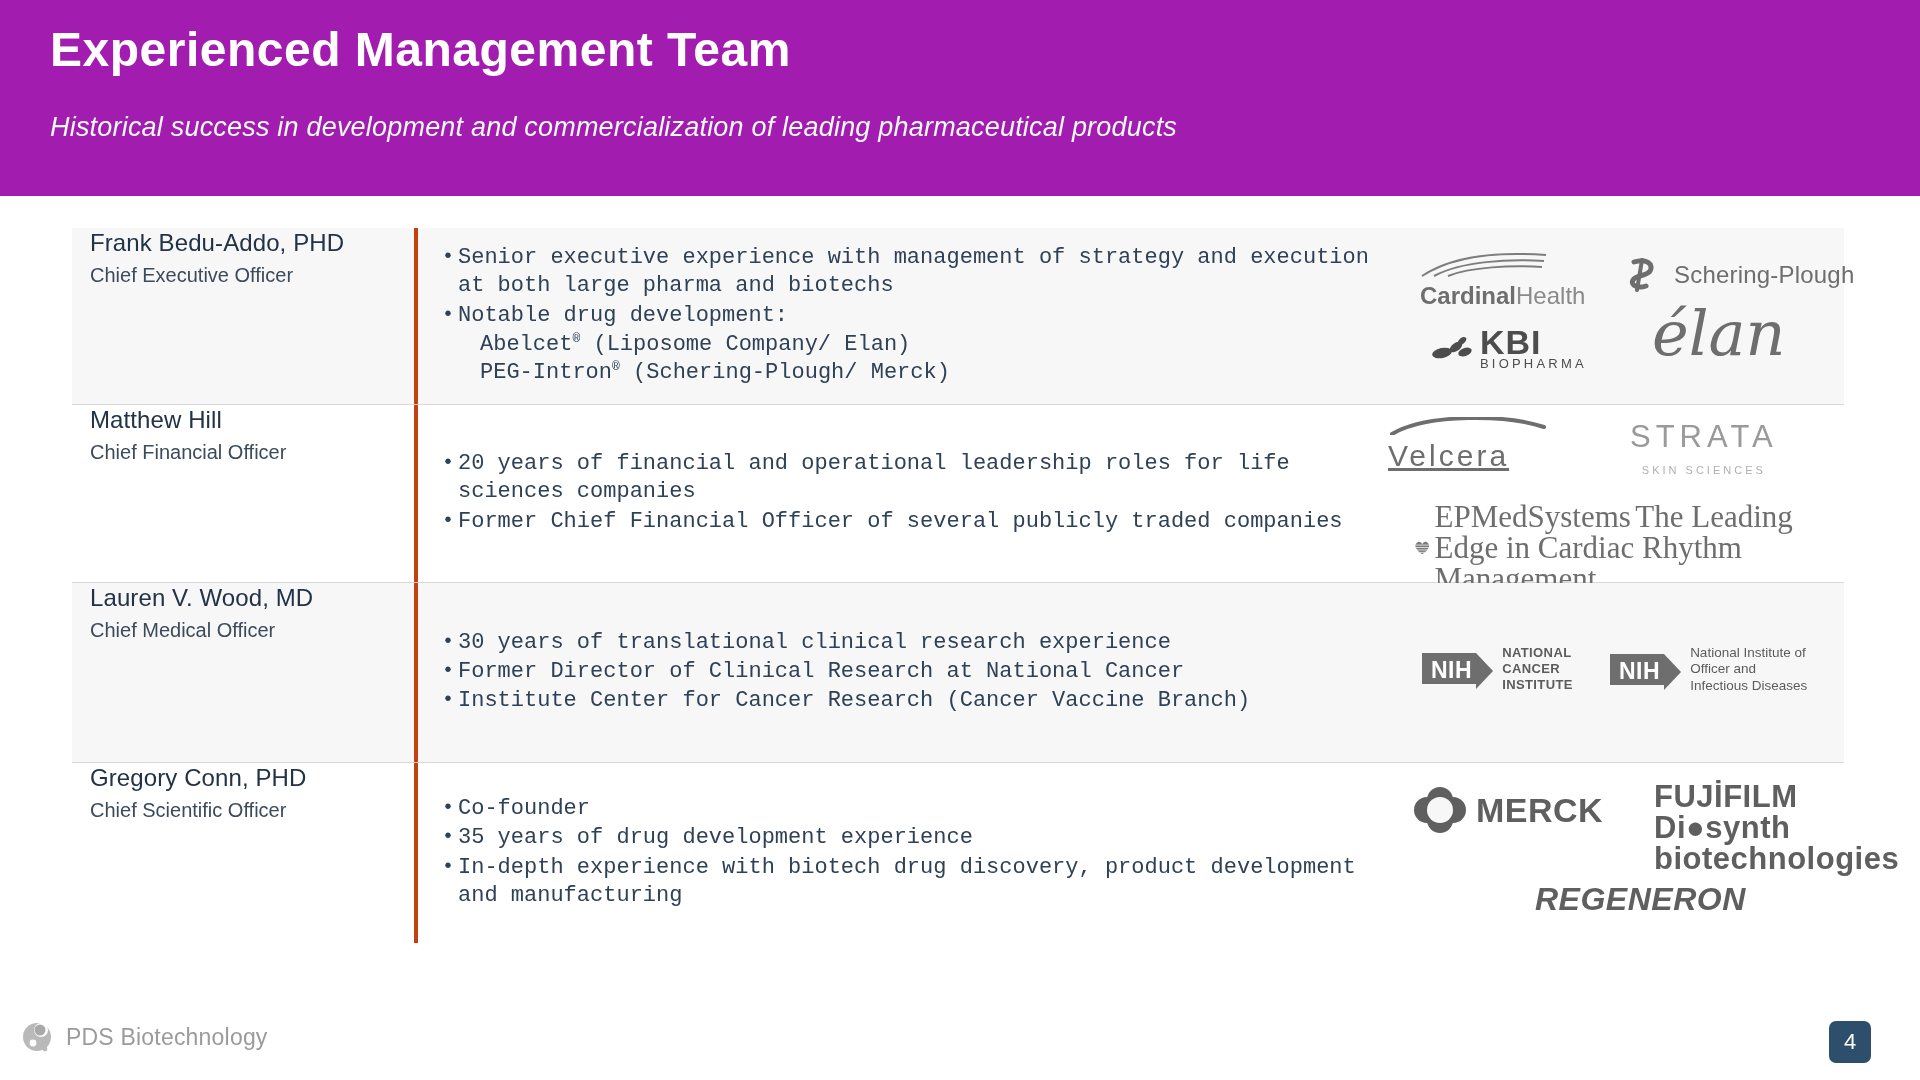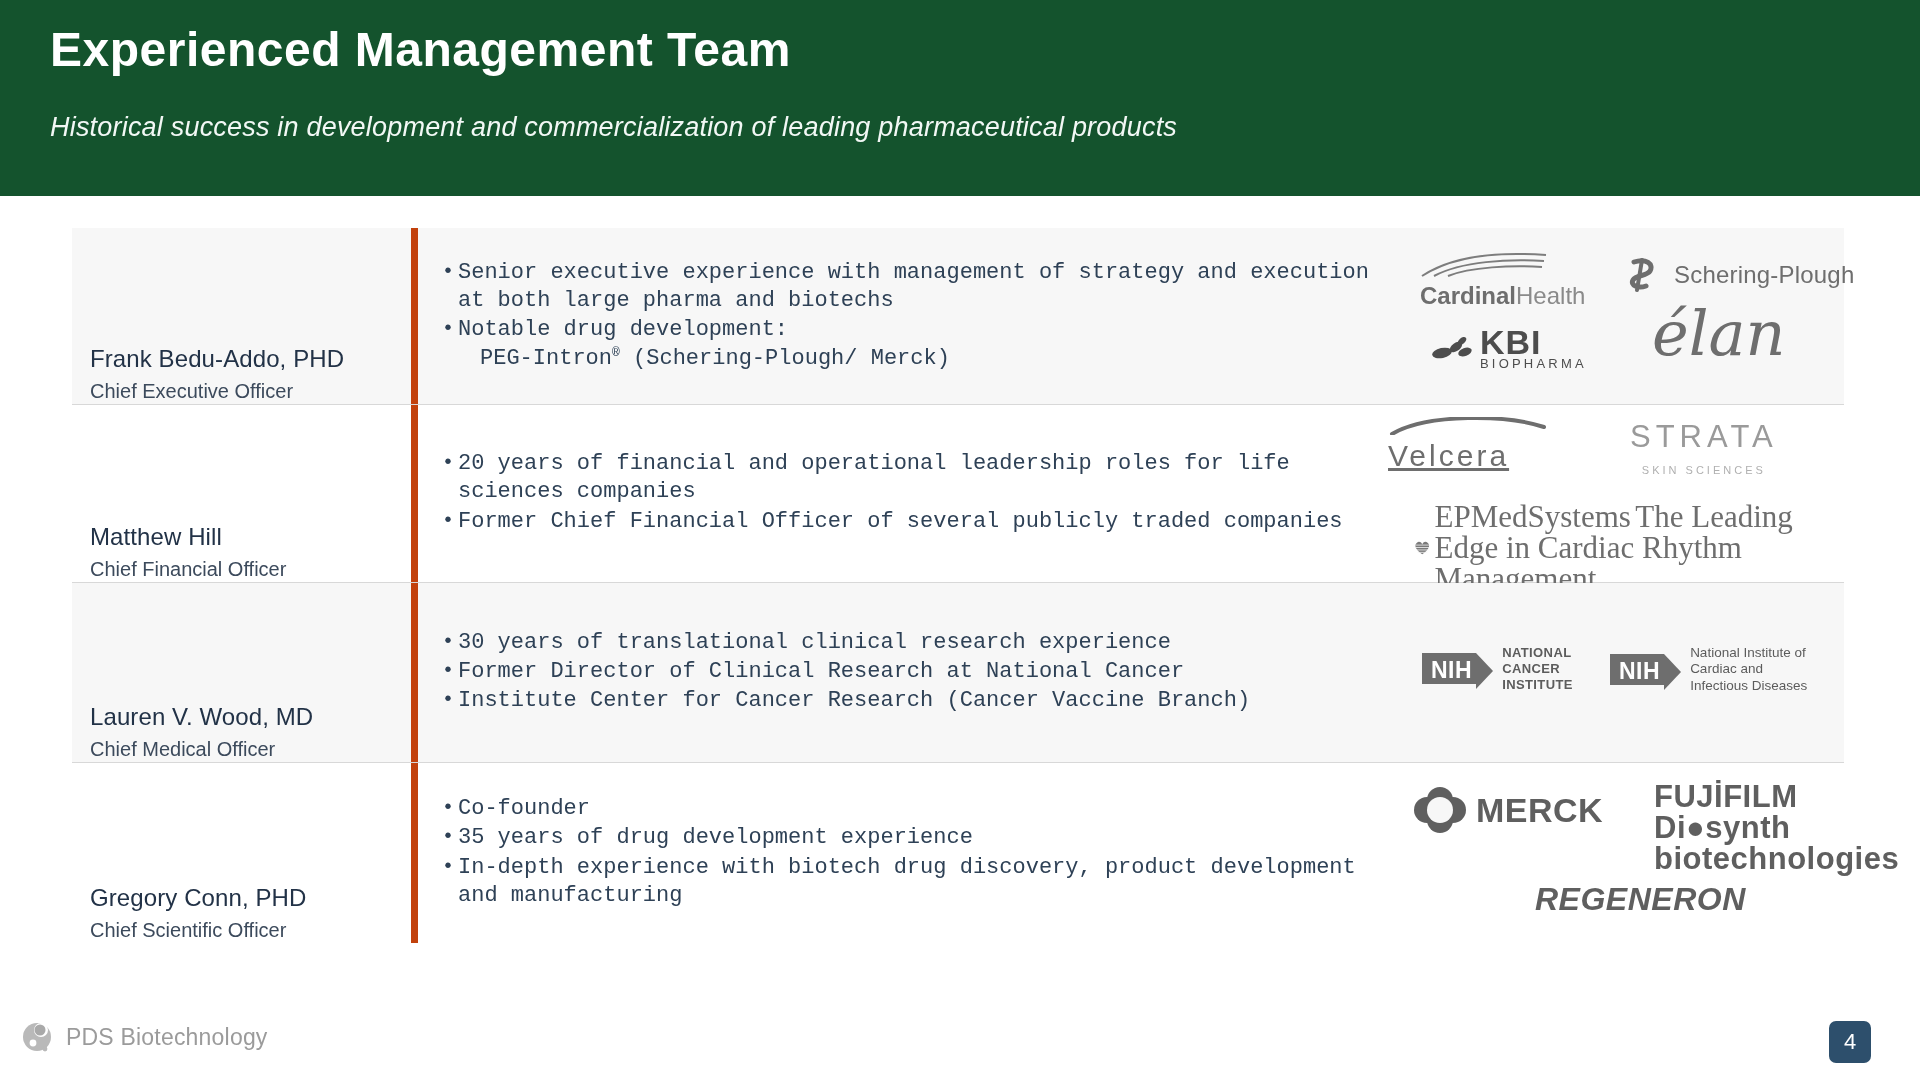--- a/index.html
+++ b/index.html
@@ -15,21 +15,21 @@
     overflow: hidden;
     position: relative;
   }
 
   
   .header {
     position: absolute;
     left: 0; top: 0;
     width: 1920px;
     height: 196px;
-    background: #14532d;
+    background: #a21caf;
     box-sizing: border-box;
     padding: 0 0 0 50px;
   }
   .header-title {
     position: absolute;
     left: 50px;
     top: 22px;
     font-size: 48px;
     font-weight: bold;
     color: #ffffff;
@@ -69,22 +69,22 @@
   .team-row.r3 { height: 180px; }
   .team-row.r4 { height: 180px; border-bottom: none; }
 
   .col-person {
     width: 346px;
     flex: 0 0 346px;
     box-sizing: border-box;
     padding-left: 18px;
     display: flex;
     flex-direction: column;
-    justify-content: flex-end;
-    border-right: 7px solid #c2410c;
+    justify-content: flex-start;
+    border-right: 4px solid #c2410c;
   }
   .person-name {
     font-size: 24px;
     color: #223247;
     line-height: 1.25;
     font-weight: 400;
     letter-spacing: 0.1px;
   }
   .person-title {
     font-size: 20px;
@@ -233,20 +233,23 @@
     <div class="col-person">
       <div class="person-name">Frank Bedu-Addo, PHD</div>
       <div class="person-title">Chief Executive Officer</div>
     </div>
     <div class="col-bullets">
       <ul class="bullet-list">
         <li class="bullet-item">Senior executive experience with management of strategy and execution at both large pharma and biotechs</li>
         <li class="bullet-item">Notable drug development:</li>
       </ul>
       <div class="sub-line">
+        <span>Abelcet</span><sup>®</sup><span> (Liposome Company/ Elan)</span>
+      </div>
+      <div class="sub-line">
         <span>PEG-Intron</span><sup>®</sup><span> (Schering-Plough/ Merck)</span>
       </div>
     </div>
     <div class="col-logos">
 
       <div class="logo-slot" style="left:6px; top:24px;">
         <div>
           <svg width="130" height="26" viewBox="0 0 130 26">
             <path d="M2 24 C35 2 85 0 126 3" stroke="#7d7d7d" stroke-width="2" fill="none"></path>
             <path d="M14 24 C42 9 88 7 124 9" stroke="#7d7d7d" stroke-width="2" fill="none"></path>
@@ -345,21 +348,21 @@
           <div>NATIONAL</div>
           <div>CANCER</div>
           <div>INSTITUTE</div>
         </div>
       </div>
 
       <div class="logo-slot" style="left:196px; top:62px;">
         <span class="nih-badge">NIH</span>
         <div class="lg-nih-txt reg" style="margin-left:26px;">
           <div>National Institute of</div>
-          <div>Cardiac and</div>
+          <div>Officer and</div>
           <div>Infectious Diseases</div>
         </div>
       </div>
     </div>
   </div>
 
   <div class="team-row plain r4">
     <div class="col-person">
       <div class="person-name">Gregory Conn, PHD</div>
       <div class="person-title">Chief Scientific Officer</div>

